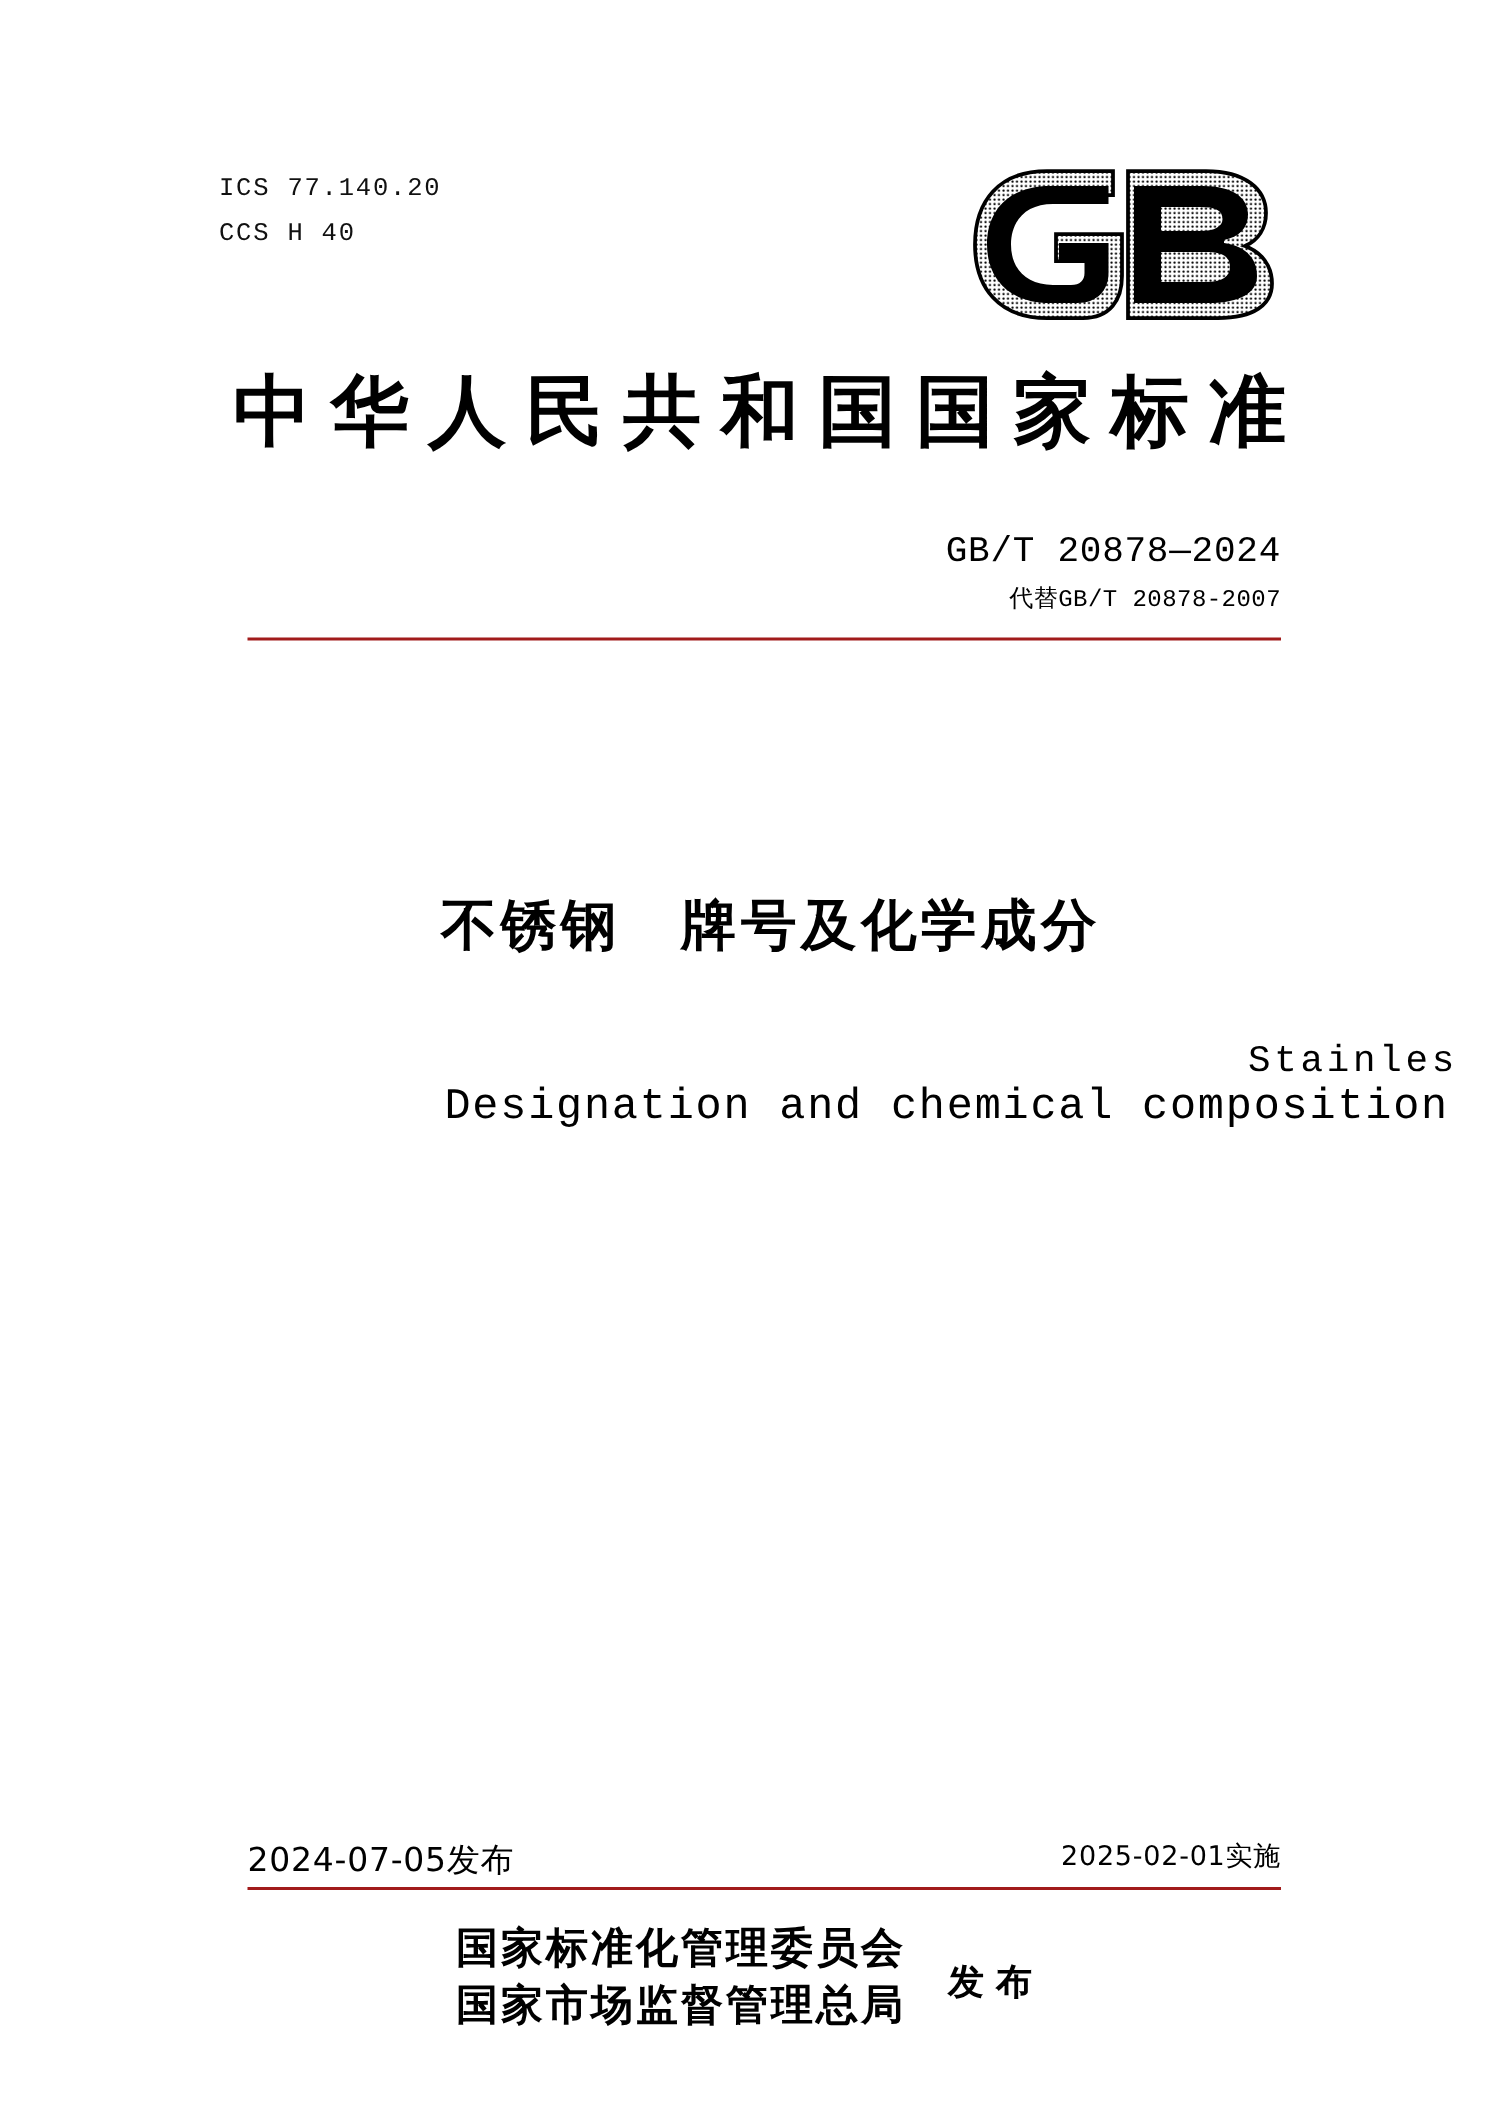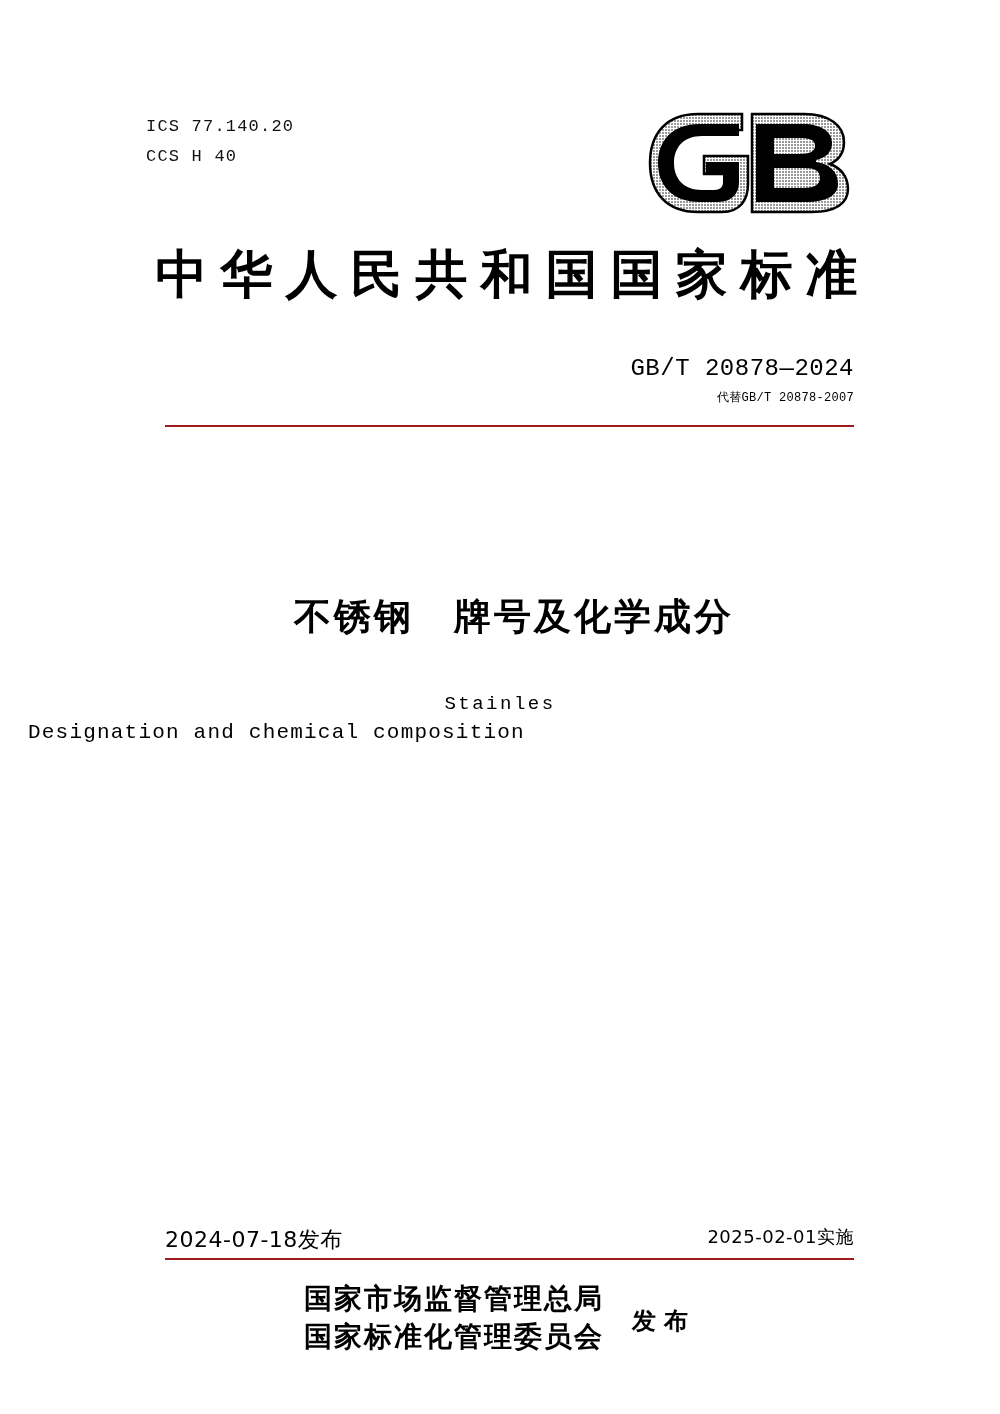--- a/index.html
+++ b/index.html
@@ -67,21 +67,21 @@
     font-size: 24px;
     letter-spacing: 0.5px;
     color: #000;
   }
   .std-replace {
     position: absolute;
     right: 118px;
     top: 389px;
     text-align: right;
     font-family: "Liberation Mono", monospace;
-    font-size: 12px;
+    font-size: 16px;
     letter-spacing: 0.3px;
     color: #000;
   }
 
   
   .rule-top {
     position: absolute;
     left: 137px;
     right: 118px;
     top: 425px;
@@ -109,34 +109,34 @@
     font-size: 37px;
     letter-spacing: 3px;
     color: #000;
     padding-left: 28px;
   }
   .doc-title-en1 {
     position: absolute;
     left: 0;
     right: 0;
     top: 693px;
-    text-align: center;
-    font-family: "Liberation Mono", monospace;
-    font-size: 19px;
+    text-align: right;
+    font-family: "Liberation Mono", monospace;
+    font-size: 25px;
     letter-spacing: 2.5px;
     color: #000;
   }
   .doc-title-en2 {
     position: absolute;
     left: 0;
     right: 6px;
     top: 721px;
-    text-align: left;
-    font-family: "Liberation Mono", monospace;
-    font-size: 21px;
+    text-align: right;
+    font-family: "Liberation Mono", monospace;
+    font-size: 29px;
     letter-spacing: 1.2px;
     color: #000;
   }
 
   
   .date-issue {
     position: absolute;
     left: 137px;
     top: 1225px;
     font-family: "DejaVu Sans", sans-serif;
@@ -218,26 +218,26 @@
 
   <div class="std-no">GB/T 20878—2024</div>
   <div class="std-replace">代替GB/T 20878-2007</div>
 
   <div class="rule-top"></div>
 
   <div class="doc-title">不锈钢　牌号及化学成分</div>
   <div class="doc-title-en1">Stainles</div>
   <div class="doc-title-en2">Designation and chemical composition</div>
 
-  <div class="date-issue">2024-07-18发布</div>
+  <div class="date-issue">2024-07-05发布</div>
   <div class="date-effective">2025-02-01实施</div>
 
   <div class="rule-bottom"></div>
 
   <div class="publisher">
     <div class="publisher-names">
+      <div>国家标准化管理委员会</div>
       <div>国家市场监督管理总局</div>
-      <div>国家标准化管理委员会</div>
     </div>
     <div class="publisher-action">发布</div>
   </div>
 
 </div>
 
 </body></html>

